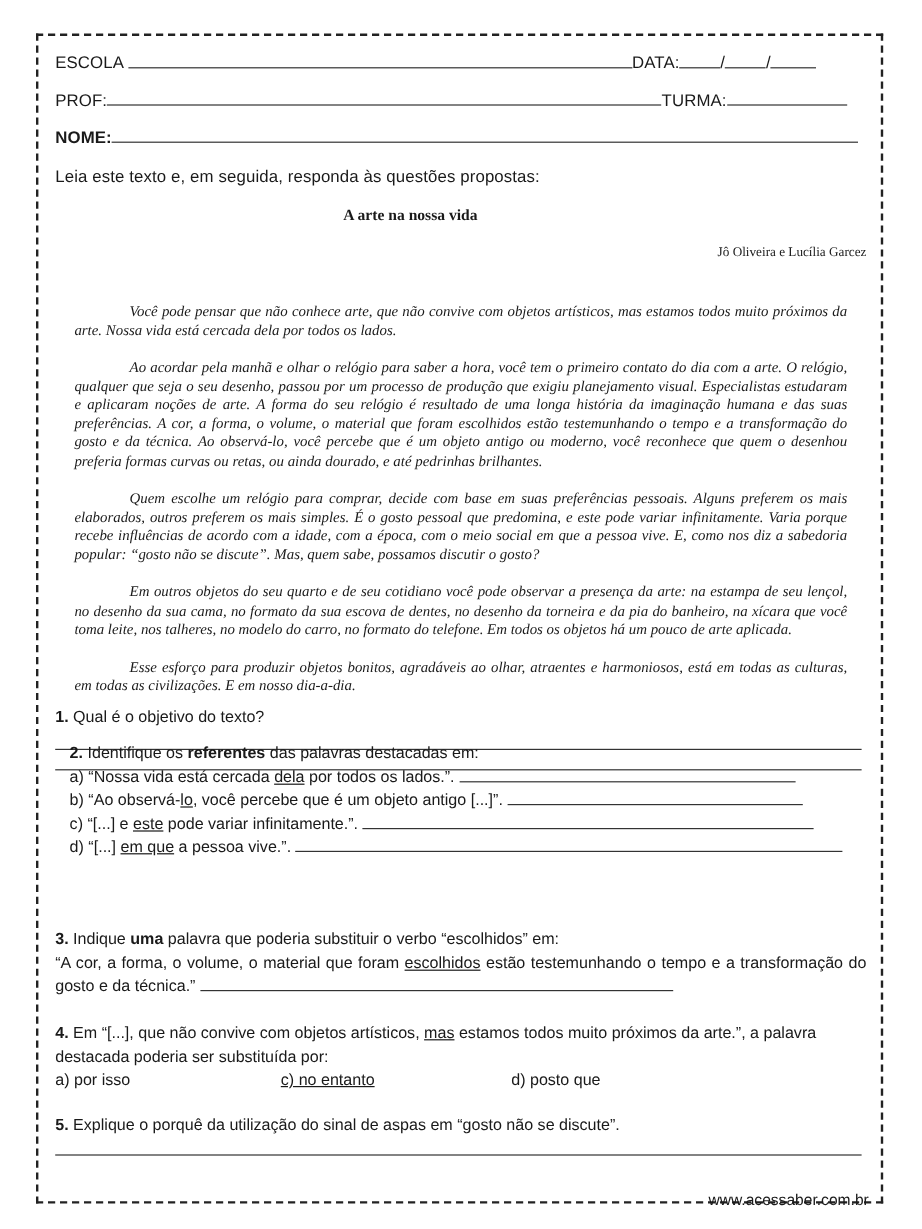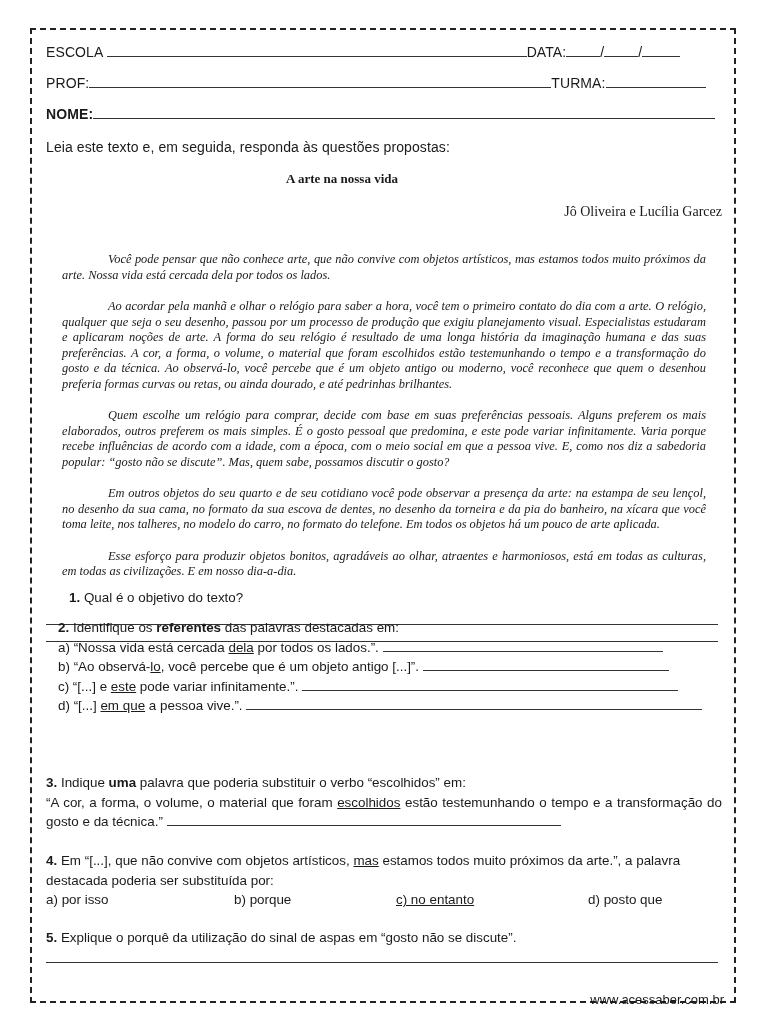--- a/index.html
+++ b/index.html
@@ -7,21 +7,21 @@
   .frame {
     position: absolute; left: 30px; top: 28px; width: 706px; height: 975px;
     border: 2px dashed #222; box-sizing: border-box;
   }
   .sans { font-family: "Liberation Sans", "DejaVu Sans", sans-serif; }
   .serif { font-family: "Liberation Serif", "DejaVu Serif", serif; }
   .abs { position: absolute; }
   .hdr { font-size: 14px; left: 46px; white-space: nowrap; letter-spacing: 0.1px; }
   .line { display: inline-block; border-bottom: 1px solid #333; height: 12px; vertical-align: baseline; }
   .title { left: 0; width: 684px; text-align: center; top: 171px; font-size: 13px; font-weight: bold; }
-  .author { right: 46px; top: 204px; font-size: 14px; margin-left: 25px; }
+  .author { right: 46px; top: 204px; font-size: 11px; margin-left: 25px; }
   .passage { left: 46px; width: 676px; top: 236px; font-size: 12.4px; line-height: 15.5px; text-align: justify; }
   .passage p { margin: 16px; text-indent: 46px; font-style: italic; }
   .q { left: 46px; width: 676px; font-size: 13.4px; line-height: 19.5px; }
   .q p { margin: 0; }
   .q b { font-weight: bold; }
   .u { text-decoration: underline; }
   .ansline { border-bottom: 1px solid #333; height: 0; }
   .fill { display: inline-block; border-bottom: 1px solid #333; height: 12px; }
   .opts { display: flex; }
   .opts span { display: inline-block; }
@@ -48,21 +48,21 @@
 <div class="abs title serif">A arte na nossa vida</div>
 <div class="abs author serif">Jô Oliveira e Lucília Garcez</div>
 <div class="abs passage serif">
   <p>Você pode pensar que não conhece arte, que não convive com objetos artísticos, mas estamos todos muito próximos da arte. Nossa vida está cercada dela por todos os lados.</p>
   <p>Ao acordar pela manhã e olhar o relógio para saber a hora, você tem o primeiro contato do dia com a arte. O relógio, qualquer que seja o seu desenho, passou por um processo de produção que exigiu planejamento visual. Especialistas estudaram e aplicaram noções de arte. A forma do seu relógio é resultado de uma longa história da imaginação humana e das suas preferências. A cor, a forma, o volume, o material que foram escolhidos estão testemunhando o tempo e a transformação do gosto e da técnica. Ao observá-lo, você percebe que é um objeto antigo ou moderno, você reconhece que quem o desenhou preferia formas curvas ou retas, ou ainda dourado, e até pedrinhas brilhantes.</p>
   <p>Quem escolhe um relógio para comprar, decide com base em suas preferências pessoais. Alguns preferem os mais elaborados, outros preferem os mais simples. É o gosto pessoal que predomina, e este pode variar infinitamente. Varia porque recebe influências de acordo com a idade, com a época, com o meio social em que a pessoa vive. E, como nos diz a sabedoria popular: “gosto não se discute”. Mas, quem sabe, possamos discutir o gosto?</p>
   <p>Em outros objetos do seu quarto e de seu cotidiano você pode observar a presença da arte: na estampa de seu lençol, no desenho da sua cama, no formato da sua escova de dentes, no desenho da torneira e da pia do banheiro, na xícara que você toma leite, nos talheres, no modelo do carro, no formato do telefone. Em todos os objetos há um pouco de arte aplicada.</p>
   <p>Esse esforço para produzir objetos bonitos, agradáveis ao olhar, atraentes e harmoniosos, está em todas as culturas, em todas as civilizações. E em nosso dia-a-dia.</p>
 </div>
 
-<div class="abs q sans" style="top:588px;margin-left:23px;">
+<div class="abs q sans" style="top:588px;">
   <p><b>1.</b> <span>Qual é o objetivo do texto?</span></p>
 </div>
 <div class="abs ansline" style="left:46px; width:672px; top:624px;"></div>
 <div class="abs ansline" style="left:46px; width:672px; top:641px;"></div>
 
 <div class="abs q sans" style="top:618px;margin-left:12px;">
   <p><b>2.</b> <span>Identifique os</span> <b>referentes</b> <span>das palavras destacadas em:</span></p>
   <p><span>a) “Nossa vida está cercada </span><span class="u">dela</span><span> por todos os lados.”.</span> <span class="fill" style="width:280px;"></span></p>
   <p><span>b) “Ao observá-</span><span class="u">lo</span><span>, você percebe que é um objeto antigo [...]”.</span> <span class="fill" style="width:246px;"></span></p>
   <p><span>c) “[...] e </span><span class="u">este</span><span> pode variar infinitamente.”.</span> <span class="fill" style="width:376px;"></span></p>
@@ -71,21 +71,20 @@
 
 <div class="abs q sans" style="top:773px; text-align:justify;">
   <p><b>3.</b> <span>Indique</span> <b>uma</b> <span>palavra que poderia substituir o verbo “escolhidos” em:</span></p>
   <p><span>“A cor, a forma, o volume, o material que foram </span><span class="u">escolhidos</span><span> estão testemunhando o tempo e a transformação do gosto e da técnica.”</span> <span class="fill" style="width:394px;"></span></p>
 </div>
 
 <div class="abs q sans" style="top:851px;">
   <p><b>4.</b> <span>Em “[...], que não convive com objetos artísticos, </span><span class="u">mas</span><span> estamos todos muito próximos da arte.”, a palavra destacada poderia ser substituída por:</span></p>
   <div class="opts">
     <span style="width:188px;">a) por isso</span>
-    <span style="width:162px;">b) porque</span>
     <span style="width:192px;text-decoration:underline;">c) no entanto</span>
     <span>d) posto que</span>
   </div>
 </div>
 
 <div class="abs q sans" style="top:928px;">
   <p><b>5.</b> <span>Explique o porquê da utilização do sinal de aspas em “gosto não se discute”.</span></p>
 </div>
 <div class="abs ansline" style="left:46px; width:672px; top:962px;"></div>
 

